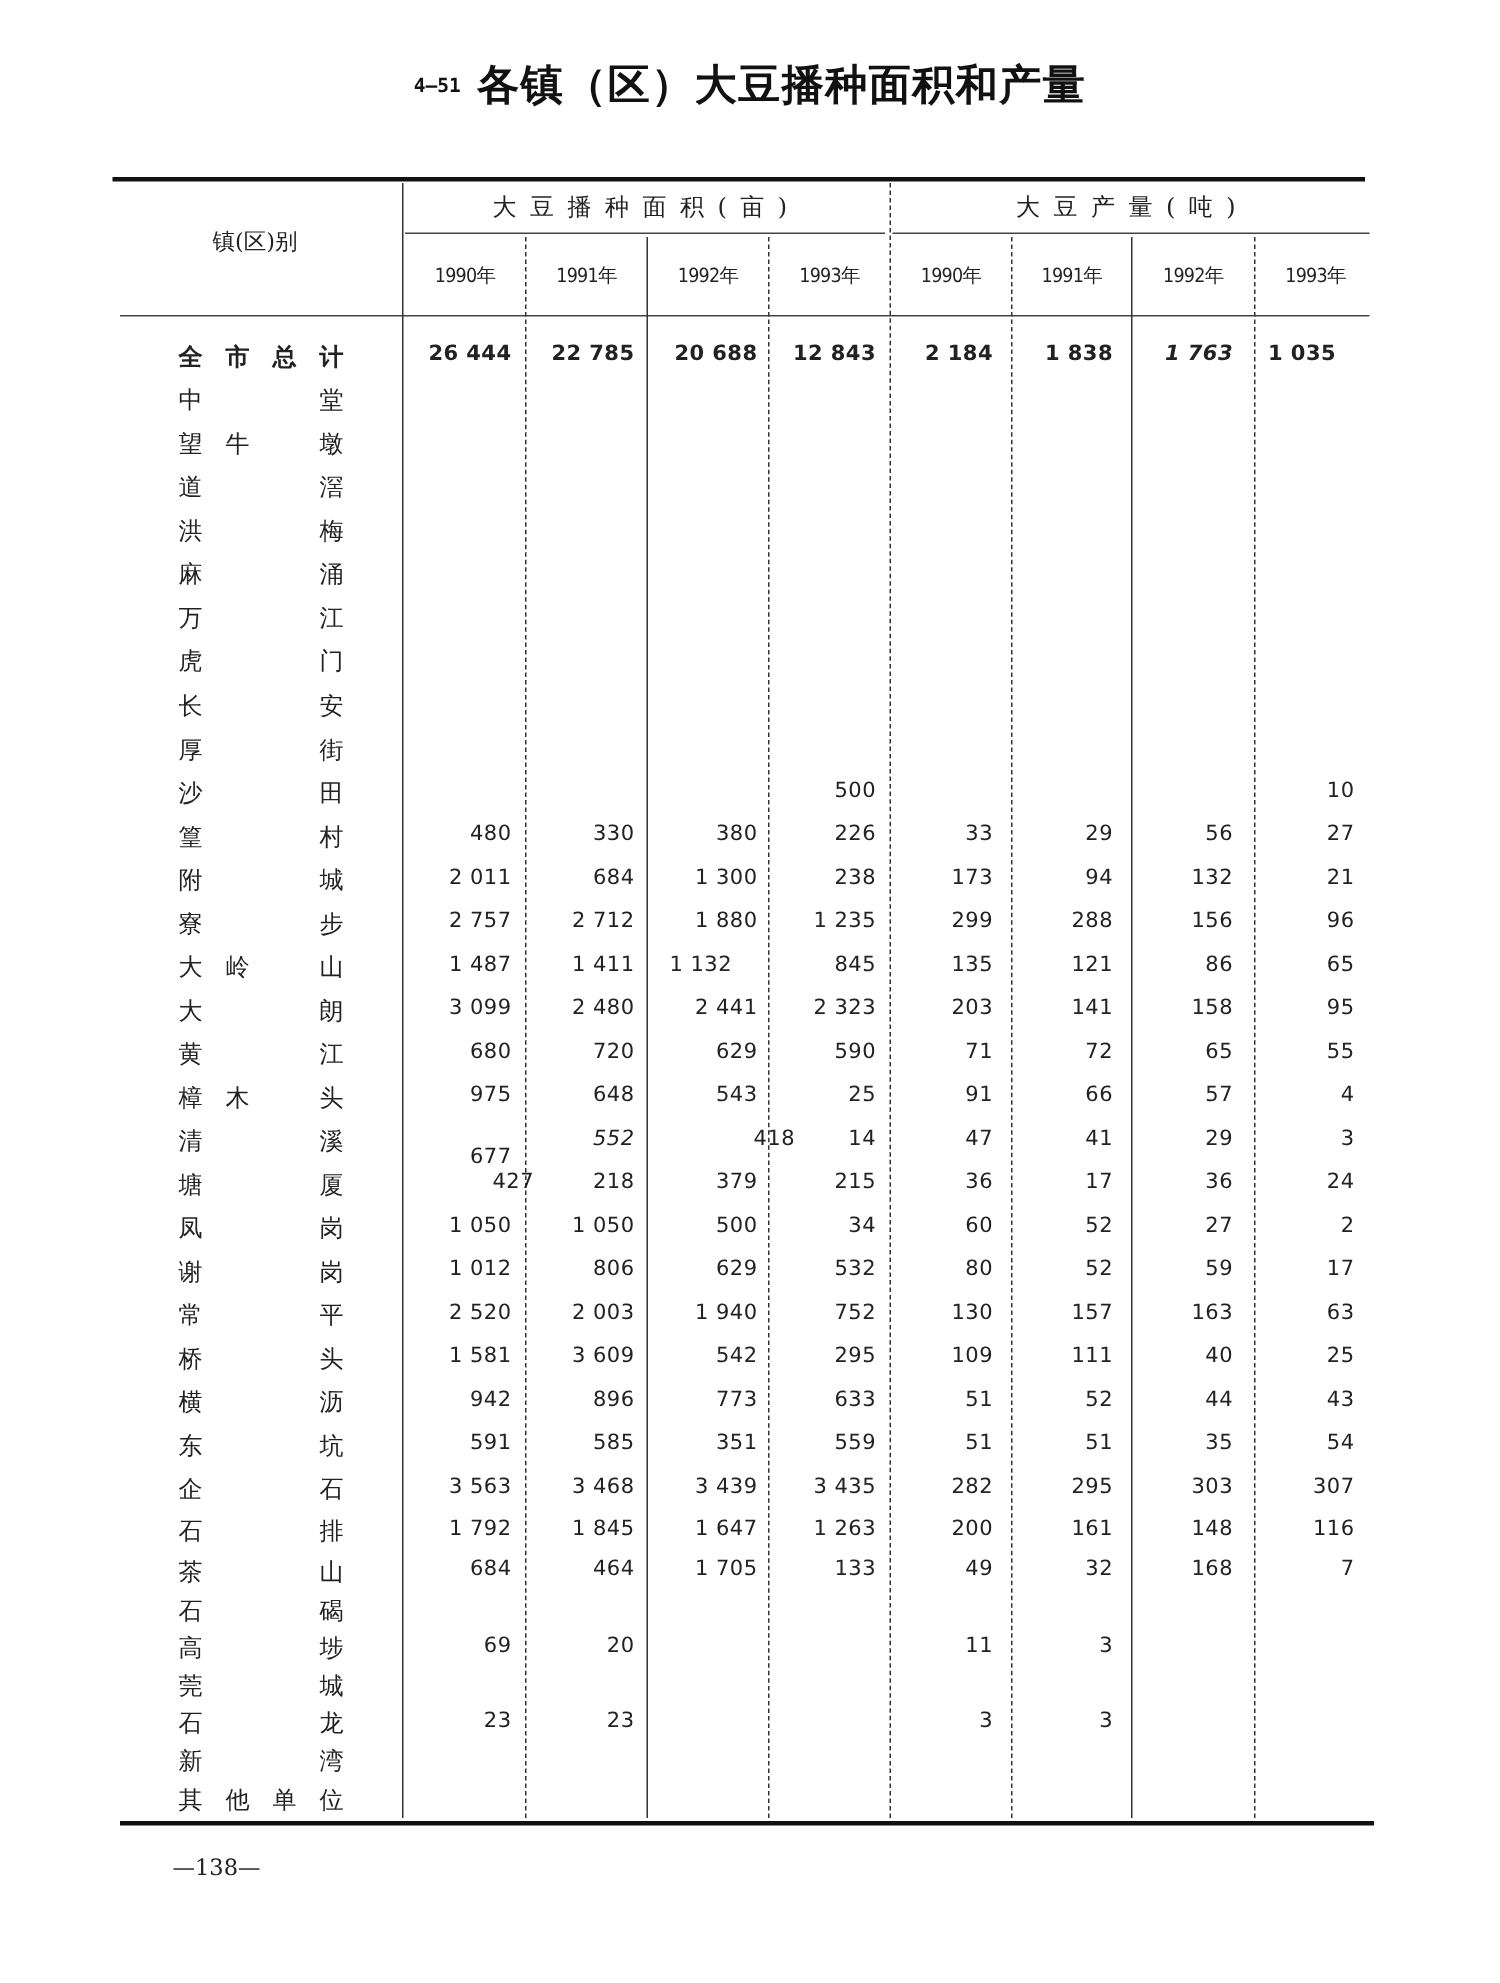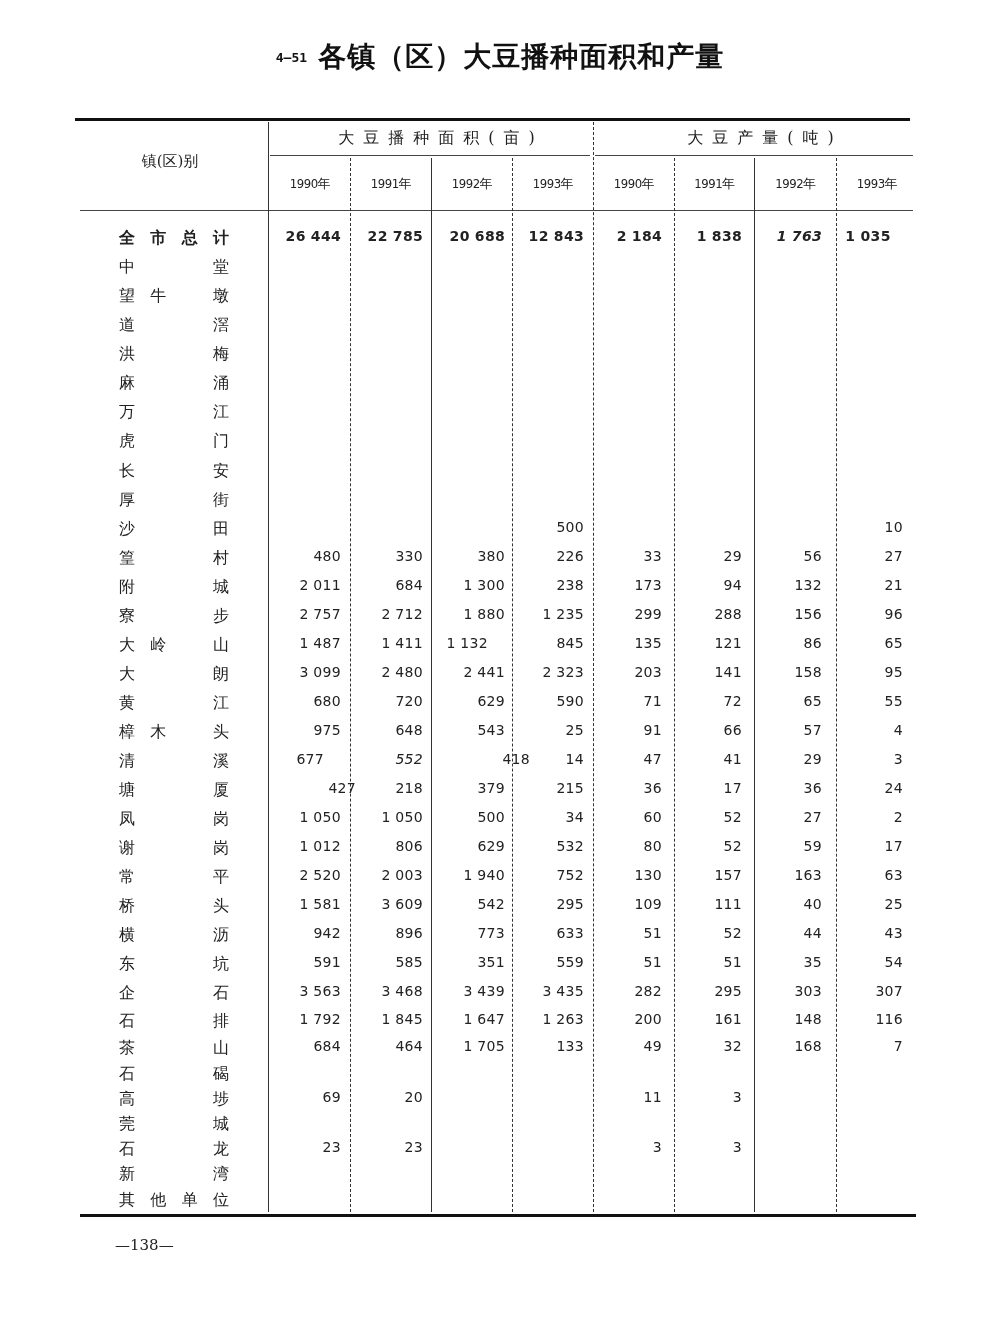--- a/index.html
+++ b/index.html
@@ -19,21 +19,21 @@
     font-family: "DejaVu Serif", serif; font-size: 28px; font-weight: bold;
     vertical-align: middle; letter-spacing: 1px;
   }
   .rule { position: absolute; background: #111; }
   .vline { position: absolute; width: 0; border-left: 1px dashed #333; }
   .vline.solid { border-left-style: solid; }
   .hdr {
     position: absolute; font-family: "DejaVu Serif", serif; font-size: 15px;
     text-align: center; white-space: nowrap; color: #222;
   }
-  .hdr.group { letter-spacing: 9px; font-size: 16px; padding-left: 10px; }
+  .hdr.group { letter-spacing: 9px; font-size: 16px; }
   .year {
     position: absolute; top: 175px; height: 20px; font-size: 13px;
     font-family: "DejaVu Sans Condensed", "DejaVu Sans", sans-serif;
     text-align: center; color: #222; letter-spacing: -0.5px;
   }
   .row { position: absolute; left: 0; width: 1000px; height: 29px; }
   .town {
     position: absolute; left: 118px; width: 112px;
     font-family: "DejaVu Serif", serif; font-size: 16px;
     display: flex; justify-content: space-between; color: #222;
@@ -375,21 +375,21 @@
       <div class="cell" style="left: 750px; width: 72px;">57</div>
       <div class="cell" style="left: 831px; width: 72px;">4</div>
     </div>
     <div class="row" style="top: 751px;">
       <div class="town">
         <span style="width: 18px; text-align: center;">清</span>
         <span style="width: 18px; text-align: center;"></span>
         <span style="width: 18px; text-align: center;"></span>
         <span style="width: 18px; text-align: center;">溪</span>
       </div>
-      <div class="cell" style="left: 252px; width: 72px;">677</div>
+      <div class="cell" style="left: 269px; width: 72px; margin-top: 12px;">677</div>
       <div class="cell" style="left: 351px; width: 72px; font-style: italic;">552</div>
       <div class="cell" style="left: 458px; width: 72px;">418</div>
       <div class="cell" style="left: 512px; width: 72px;">14</div>
       <div class="cell" style="left: 590px; width: 72px;">47</div>
       <div class="cell" style="left: 670px; width: 72px;">41</div>
       <div class="cell" style="left: 750px; width: 72px;">29</div>
       <div class="cell" style="left: 831px; width: 72px;">3</div>
     </div>
     <div class="row" style="top: 780px;">
       <div class="town">

